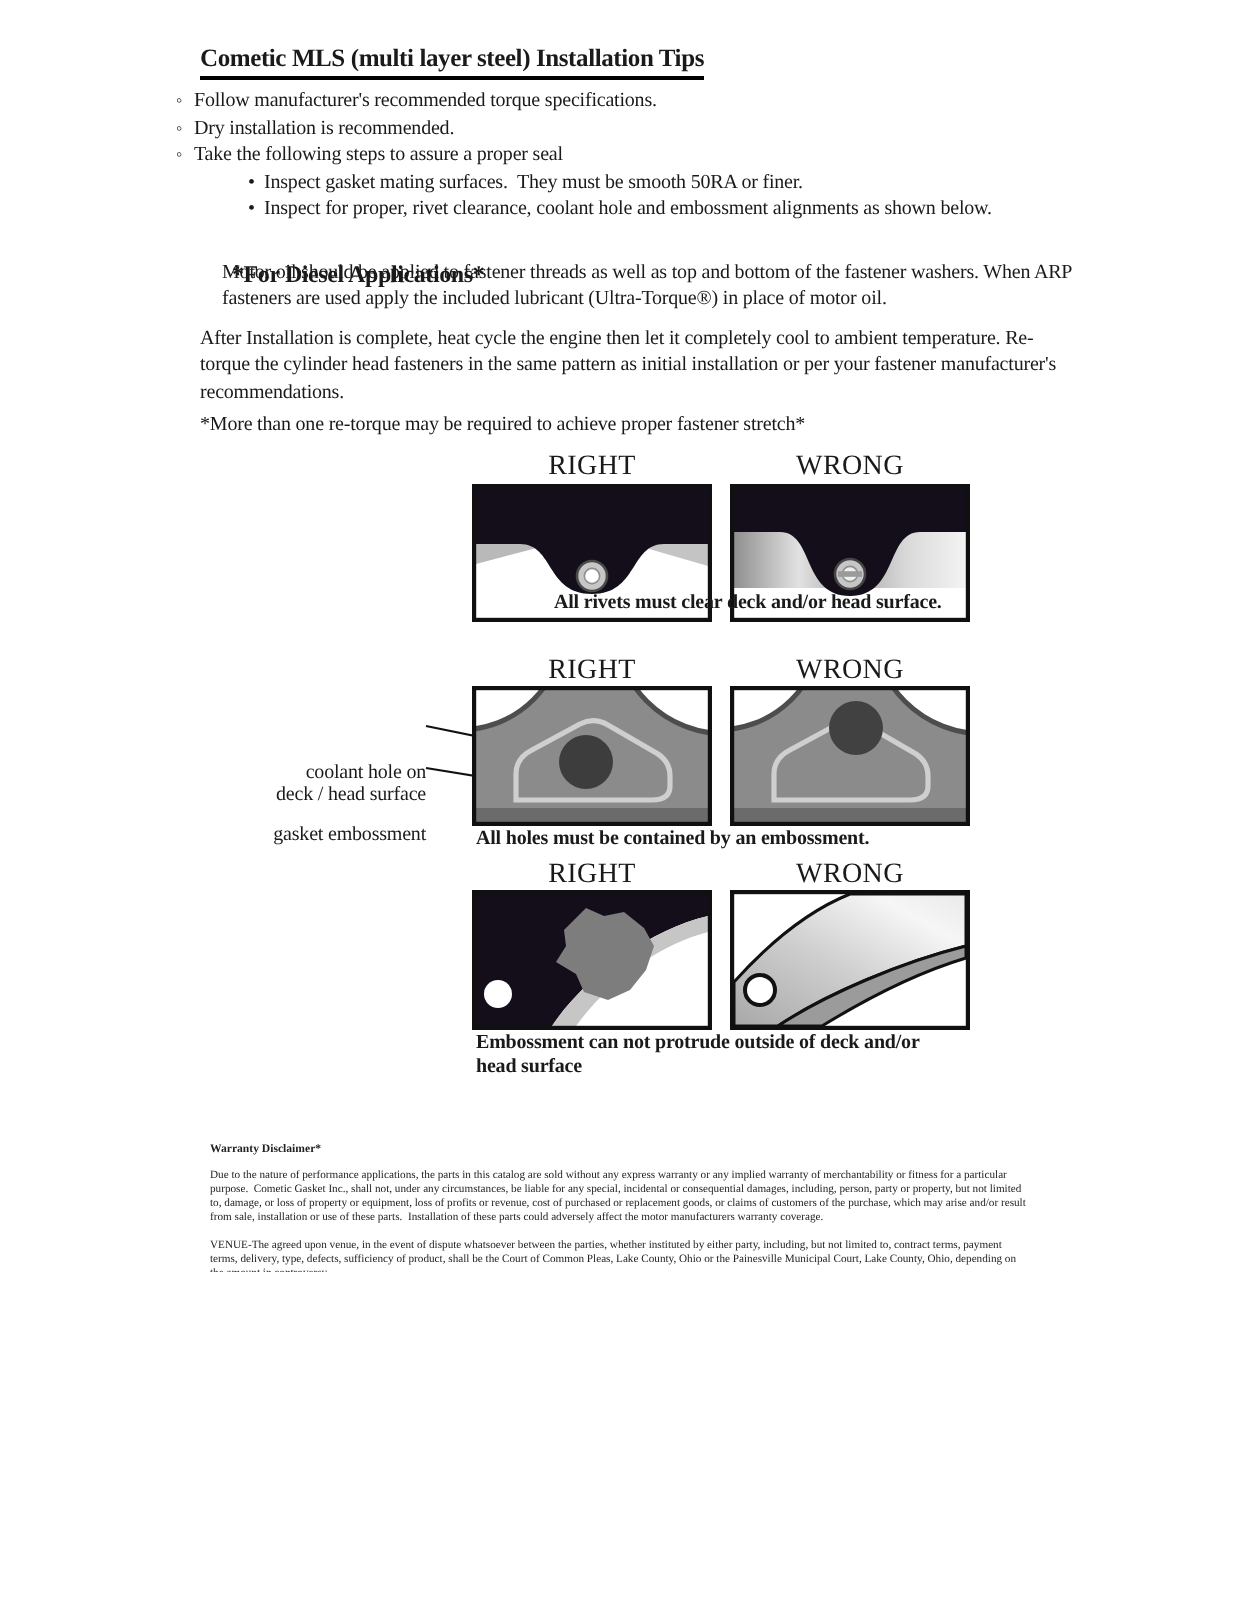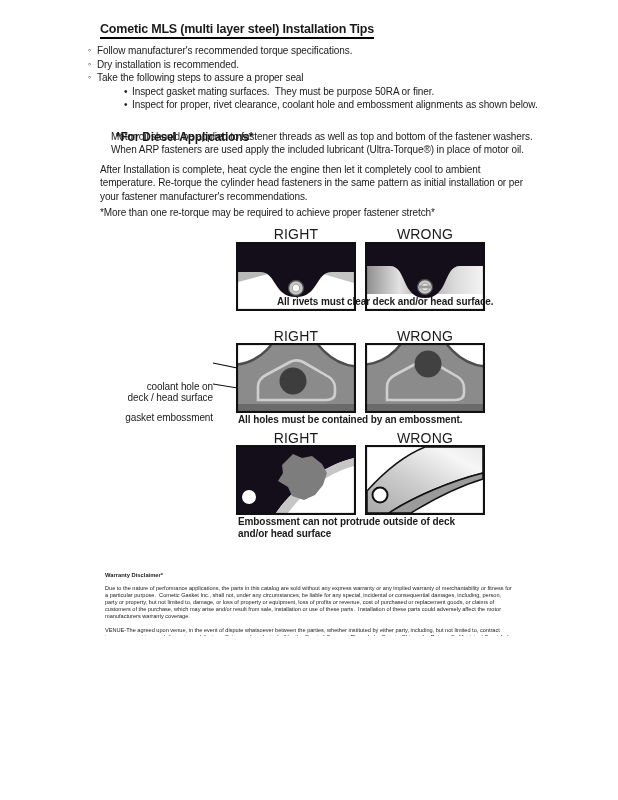--- a/index.html
+++ b/index.html
@@ -1,18 +1,18 @@
 <!DOCTYPE html>
 <html style="--diagram_black: #140e1a; --gasket_gray: #8b8b8b; --embossment_line: #cfcfcf; --coolant_hole: #3d3d3d; --silver: #c0c0c0;"><head>
 <meta charset="utf-8">
 <style>
   html,body{margin:0;padding:0;background:#fff;}
   .page{
     position:relative;width:618px;height:636px;background:#ffffff;overflow:hidden;
-    font-family:Liberation Sans, sans-serif;color:#1a1a1a;
+    font-family:Liberation Serif, serif;color:#1a1a1a;
   }
   .abs{position:absolute;}
   .title{
     left:100px;top:22px;font-size:12.5px;font-weight:bold;letter-spacing:-0.2px;
     border-bottom:2px solid #000;padding-bottom:1px;margin:0;display:inline-block;
   }
   .bullets{left:88px;top:44px;width:470px;font-size:10px;letter-spacing:-0.1px;line-height:13.6px;}
   .b{display:flex;}
   .b .m{width:9px;flex:0 0 9px;font-size:9px;}
   .b.sub{margin-left:36px;}
@@ -55,21 +55,21 @@
     <div class="b">
       <span class="m">◦</span>
       <span class="t">Dry installation is recommended.</span>
     </div>
     <div class="b">
       <span class="m">◦</span>
       <span class="t">Take the following steps to assure a proper seal</span>
     </div>
     <div class="b sub">
       <span class="m">•</span>
-      <span class="t">Inspect gasket mating surfaces.  They must be purpose 50RA or finer.</span>
+      <span class="t">Inspect gasket mating surfaces.  They must be smooth 50RA or finer.</span>
     </div>
     <div class="b sub">
       <span class="m">•</span>
       <span class="t">Inspect for proper, rivet clearance, coolant hole and embossment alignments as shown below.</span>
     </div>
   </div>
 
   <h2 class="abs diesel-h">*For Diesel Applications*</h2>
   <p class="abs body p1">Motor oil should be applied to fastener threads as well as top and bottom of the fastener washers. When ARP fasteners are used apply the included lubricant (Ultra-Torque®) in place of motor oil.</p>
   <p class="abs body p2">After Installation is complete, heat cycle the engine then let it completely cool to ambient temperature. Re-torque the cylinder head fasteners in the same pattern as initial installation or per your fastener manufacturer's recommendations.</p>

